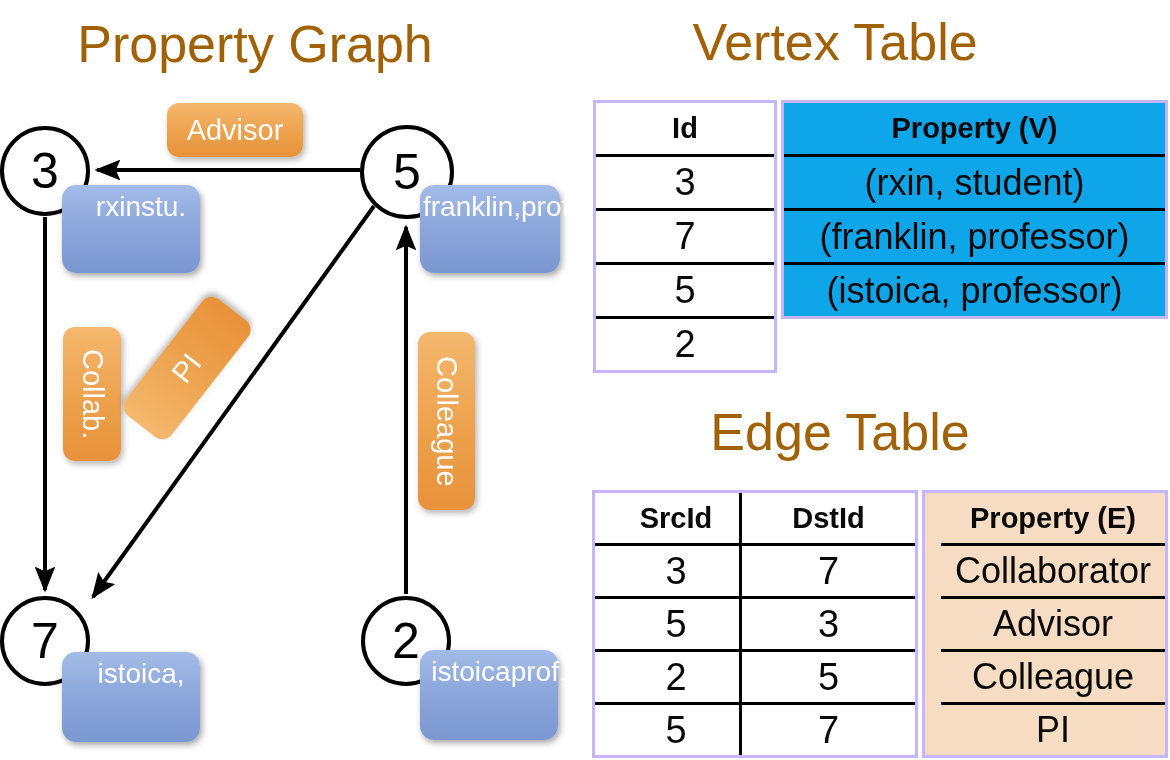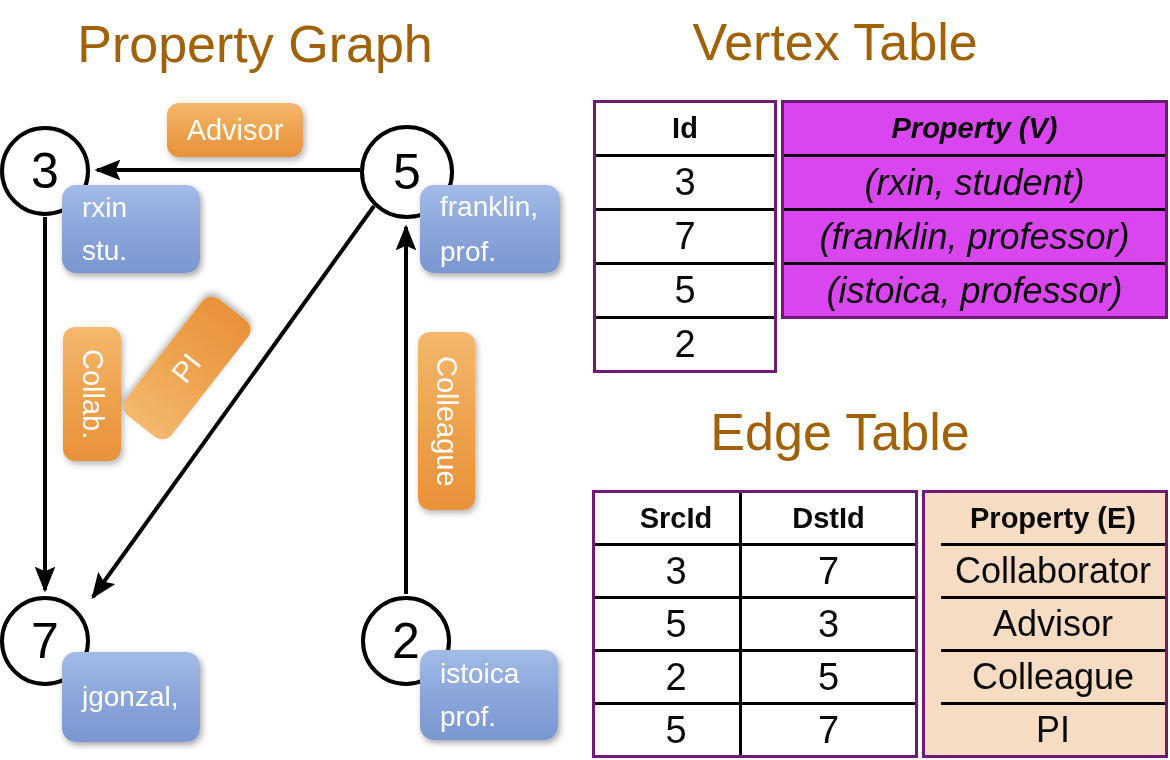--- a/index.html
+++ b/index.html
@@ -28,39 +28,39 @@
     background:linear-gradient(180deg,#f4b86e 0%,#eda14c 55%,#e8923a 100%);
     border-radius:12px;color:#fff;
     display:flex;align-items:center;justify-content:center;
     font-size:29px;box-shadow:2px 3px 6px rgba(0,0,0,0.30);
   }
   .pill.vert{writing-mode:vertical-rl;}
   .node-card{
     position:absolute;box-sizing:border-box;border-radius:14px;
     background:linear-gradient(180deg,#a3bbe7 0%,#8aa6da 50%,#7b97d1 100%);
     color:#fff;font-size:28px;line-height:1.55;
-    display:flex;flex-direction:column;justify-content:center;
+    display:flex;flex-direction:row;justify-content:center;
     padding-left:20px;box-shadow:2px 3px 6px rgba(0,0,0,0.35);
   }
   
-  .tbl{position:absolute;border:3px solid #701a75;box-sizing:border-box;background:#fff;}
+  .tbl{position:absolute;border:3px solid #c4b5fd;box-sizing:border-box;background:#fff;}
   .trow{
     display:flex;align-items:center;justify-content:center;
     border-top:3px solid #000;
     font-size:36px;
   }
   .trow:first-child{border-top:none;}
   .vt .trow{height:51px;}
   .et .trow{height:50px;}
   .trow.hdr{font-weight:700;font-size:29px;}
   .num{font-size:38px;font-weight:400;}
   .cell{display:flex;align-items:center;justify-content:center;height:100%;}
   .cell.left{width:147px;border-right:3px solid #000;box-sizing:border-box;padding-left:18px;}
   .cell.right{flex:1;}
-  .blue-fill{background:#d946ef;font-style:italic;}
+  .blue-fill{background:#0ea5e9;}
   .tan-fill{background:#f5dcc2;}
 </style>
 </head>
 <body>
 
 <div class="big-title" style="left:15px;top:14px;width:480px;">Property Graph</div>
 
 <svg id="edges-svg" viewBox="0 0 585 760" xmlns="http://www.w3.org/2000/svg">
   <defs>
     <marker id="arrow" viewBox="0 0 10 8" refX="9" refY="4" markerWidth="6.5" markerHeight="5.2" orient="auto">
@@ -80,26 +80,26 @@
 
 <div class="pill" style="left:167px;top:103px;width:136px;height:54px;">Advisor</div>
 <div class="pill vert" style="left:63px;top:327px;width:58px;height:134px;">Collab.</div>
 <div class="pill vert" style="left:158px;top:294px;width:58px;height:148px;transform:rotate(-142deg);">PI</div>
 <div class="pill vert" style="left:418px;top:332px;width:57px;height:178px;">Colleague</div>
 
 <div class="node-card" style="left:62px;top:185px;width:138px;height:88px;">
   <span>rxin</span>
   <span>stu.</span>
 </div>
-<div class="node-card" style="left:420px;top:185px;width:140px;height:88px;justify-content:space-between;">
+<div class="node-card" style="left:420px;top:185px;width:140px;height:88px;">
   <span>franklin,</span>
   <span>prof.</span>
 </div>
 <div class="node-card" style="left:62px;top:652px;width:138px;height:90px;">
-  <span>jgonzal,</span>
+  <span>istoica,</span>
 </div>
 <div class="node-card" style="left:420px;top:650px;width:138px;height:90px;">
   <span>istoica</span>
   <span>prof.</span>
 </div>
 
 <div class="big-title" style="left:585px;top:12px;width:500px;">Vertex Table</div>
 
 <div class="tbl vt" style="left:593px;top:100px;width:184px;">
   <div class="trow hdr">Id</div>

